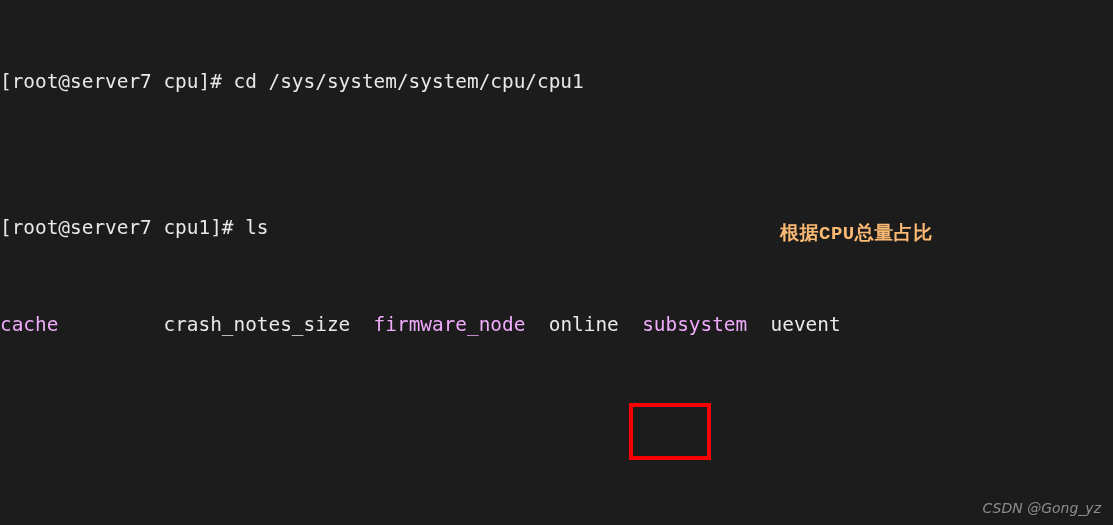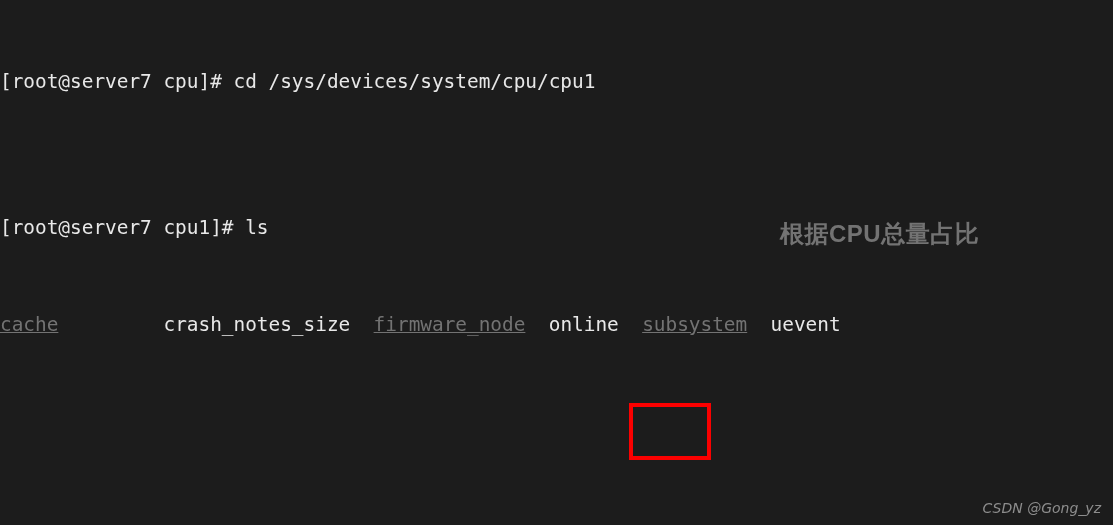--- a/index.html
+++ b/index.html
@@ -25,27 +25,27 @@
     left: 0;
     top: -3px;
     width: 1113px;
     white-space: pre;
   }
   .line {
     height: 24.3px;
     white-space: pre;
     display: block;
   }
-  .cy   { color: #737373; text-decoration: underline; }
+  .cy   { color: #f0abfc; }
   .wh   { color: #e8e8e8; margin-top: 40px; }
   .note {
     position: absolute;
-    color: #737373;
-    font-family: Liberation Sans, sans-serif;
-    font-size: 24px;
+    color: #fdba74;
+    font-family: Liberation Mono, monospace;
+    font-size: 19px;
     font-weight: 700;
     letter-spacing: 0.5px;
     left: 780px;
     top: 222px;
     white-space: pre;
   }
   .cpu-box {
     position: absolute;
     left: 629px;
     top: 403px;
@@ -66,21 +66,21 @@
     font-style: italic;
   }
 </style>
 </head>
 <body>
 
 <div id="terminal">
 
   <div class="screen">
 
-    <span class="line"><span class="wh">[root@server7 cpu]# </span><span class="wh">cd /sys/devices/system/cpu/cpu1</span></span>
+    <span class="line"><span class="wh">[root@server7 cpu]# </span><span class="wh">cd /sys/system/system/cpu/cpu1</span></span>
 
 
 
     <span class="line"><span class="wh">[root@server7 cpu1]# </span><span class="wh">ls</span></span>
 
     <span class="line"><span class="cy">cache</span><span>         </span><span class="wh">crash_notes_size</span><span>  </span><span class="cy">firmware_node</span><span>  </span><span class="wh">online</span><span>  </span><span class="cy">subsystem</span><span>  </span><span class="wh">uevent</span></span>
 
     
 
     

